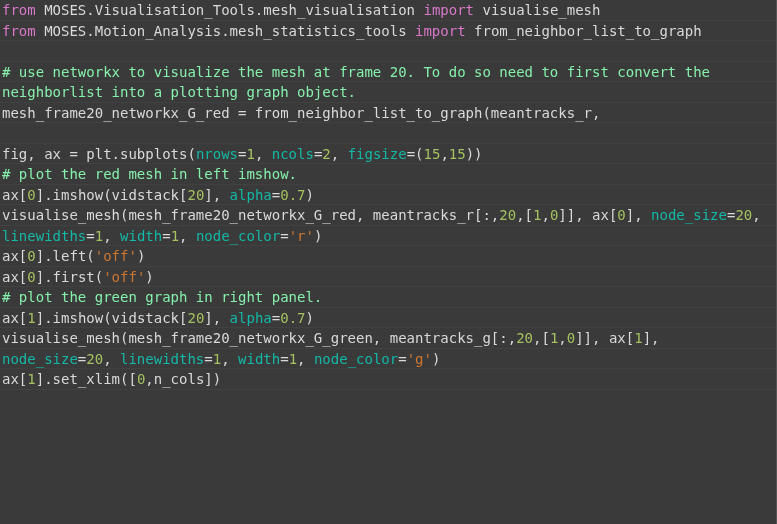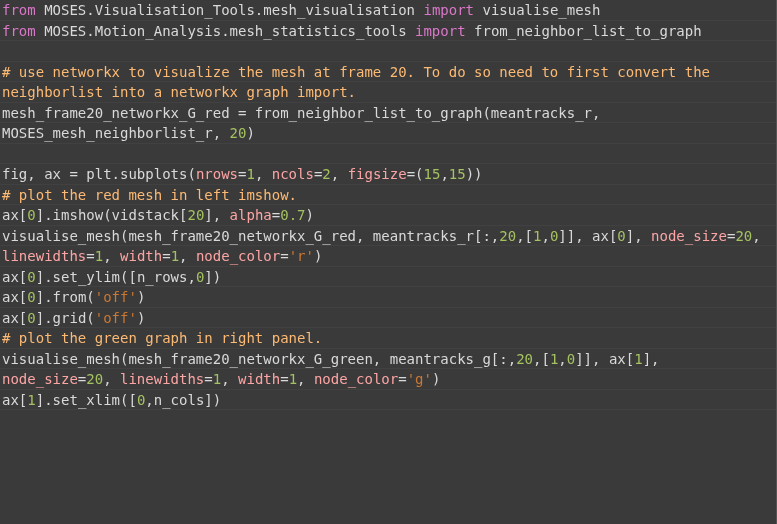--- a/index.html
+++ b/index.html
@@ -28,44 +28,43 @@
     padding-left: 2px;
     box-sizing: border-box;
     border-bottom: 1px solid #414141;
     color: #d8d8d8;
     letter-spacing: 0px;
   }
   .code-line.blank::after { content: " "; }
   .tok { white-space: pre; }
   .t-plain   { color: #d9d9d9; }
   .t-kw      { color: #d977c8; }
-  .t-comment { color: #fdba74; }
+  .t-comment { color: #86efac; }
   .t-string  { color: #cc7832; }
   .t-num     { color: #a5c261; }
-  .t-param   { color: #fca5a5; }
+  .t-param   { color: #14b8a6; }
 </style>
 </head>
 <body>
 
 <div id="code-viewer">
   <div id="code-lines">
       <div class="code-line"><span class="tok t-kw">from</span><span class="tok t-plain"> MOSES.Visualisation_Tools.mesh_visualisation </span><span class="tok t-kw">import</span><span class="tok t-plain"> visualise_mesh</span></div>
       <div class="code-line"><span class="tok t-kw">from</span><span class="tok t-plain"> MOSES.Motion_Analysis.mesh_statistics_tools </span><span class="tok t-kw">import</span><span class="tok t-plain"> from_neighbor_list_to_graph</span></div>
       <div class="code-line blank"></div>
       <div class="code-line"><span class="tok t-comment"># use networkx to visualize the mesh at frame 20. To do so need to first convert the</span></div>
-      <div class="code-line"><span class="tok t-comment">neighborlist into a networkx graph import.</span></div>
+      <div class="code-line"><span class="tok t-comment">neighborlist into a plotting graph object.</span></div>
       <div class="code-line"><span class="tok t-plain">mesh_frame20_networkx_G_red = from_neighbor_list_to_graph(meantracks_r,</span></div>
-      <div class="code-line"><span class="tok t-plain">MOSES_mesh_neighborlist_r, </span><span class="tok t-num">20</span><span class="tok t-plain">)</span></div>
       <div class="code-line blank"></div>
       <div class="code-line"><span class="tok t-plain">fig, ax = plt.subplots(</span><span class="tok t-param">nrows</span><span class="tok t-plain">=</span><span class="tok t-num">1</span><span class="tok t-plain">, </span><span class="tok t-param">ncols</span><span class="tok t-plain">=</span><span class="tok t-num">2</span><span class="tok t-plain">, </span><span class="tok t-param">figsize</span><span class="tok t-plain">=(</span><span class="tok t-num">15</span><span class="tok t-plain">,</span><span class="tok t-num">15</span><span class="tok t-plain">))</span></div>
       <div class="code-line"><span class="tok t-comment"># plot the red mesh in left imshow.</span></div>
       <div class="code-line"><span class="tok t-plain">ax[</span><span class="tok t-num">0</span><span class="tok t-plain">].imshow(vidstack[</span><span class="tok t-num">20</span><span class="tok t-plain">], </span><span class="tok t-param">alpha</span><span class="tok t-plain">=</span><span class="tok t-num">0.7</span><span class="tok t-plain">)</span></div>
       <div class="code-line"><span class="tok t-plain">visualise_mesh(mesh_frame20_networkx_G_red, meantracks_r[:,</span><span class="tok t-num">20</span><span class="tok t-plain">,[</span><span class="tok t-num">1</span><span class="tok t-plain">,</span><span class="tok t-num">0</span><span class="tok t-plain">]], ax[</span><span class="tok t-num">0</span><span class="tok t-plain">], </span><span class="tok t-param">node_size</span><span class="tok t-plain">=</span><span class="tok t-num">20</span><span class="tok t-plain">,</span></div>
       <div class="code-line"><span class="tok t-param">linewidths</span><span class="tok t-plain">=</span><span class="tok t-num">1</span><span class="tok t-plain">, </span><span class="tok t-param">width</span><span class="tok t-plain">=</span><span class="tok t-num">1</span><span class="tok t-plain">, </span><span class="tok t-param">node_color</span><span class="tok t-plain">=</span><span class="tok t-string">'r'</span><span class="tok t-plain">)</span></div>
-      <div class="code-line"><span class="tok t-plain">ax[</span><span class="tok t-num">0</span><span class="tok t-plain">].set_ylim([n_rows,</span><span class="tok t-num">0</span><span class="tok t-plain">])</span></div>
-      <div class="code-line"><span class="tok t-plain">ax[</span><span class="tok t-num">0</span><span class="tok t-plain">].from(</span><span class="tok t-string">'off'</span><span class="tok t-plain">)</span></div>
-      <div class="code-line"><span class="tok t-plain">ax[</span><span class="tok t-num">0</span><span class="tok t-plain">].grid(</span><span class="tok t-string">'off'</span><span class="tok t-plain">)</span></div>
+      <div class="code-line"><span class="tok t-plain">ax[</span><span class="tok t-num">0</span><span class="tok t-plain">].left(</span><span class="tok t-string">'off'</span><span class="tok t-plain">)</span></div>
+      <div class="code-line"><span class="tok t-plain">ax[</span><span class="tok t-num">0</span><span class="tok t-plain">].first(</span><span class="tok t-string">'off'</span><span class="tok t-plain">)</span></div>
       <div class="code-line"><span class="tok t-comment"># plot the green graph in right panel.</span></div>
+      <div class="code-line"><span class="tok t-plain">ax[</span><span class="tok t-num">1</span><span class="tok t-plain">].imshow(vidstack[</span><span class="tok t-num">20</span><span class="tok t-plain">], </span><span class="tok t-param">alpha</span><span class="tok t-plain">=</span><span class="tok t-num">0.7</span><span class="tok t-plain">)</span></div>
       <div class="code-line"><span class="tok t-plain">visualise_mesh(mesh_frame20_networkx_G_green, meantracks_g[:,</span><span class="tok t-num">20</span><span class="tok t-plain">,[</span><span class="tok t-num">1</span><span class="tok t-plain">,</span><span class="tok t-num">0</span><span class="tok t-plain">]], ax[</span><span class="tok t-num">1</span><span class="tok t-plain">],</span></div>
       <div class="code-line"><span class="tok t-param">node_size</span><span class="tok t-plain">=</span><span class="tok t-num">20</span><span class="tok t-plain">, </span><span class="tok t-param">linewidths</span><span class="tok t-plain">=</span><span class="tok t-num">1</span><span class="tok t-plain">, </span><span class="tok t-param">width</span><span class="tok t-plain">=</span><span class="tok t-num">1</span><span class="tok t-plain">, </span><span class="tok t-param">node_color</span><span class="tok t-plain">=</span><span class="tok t-string">'g'</span><span class="tok t-plain">)</span></div>
       <div class="code-line"><span class="tok t-plain">ax[</span><span class="tok t-num">1</span><span class="tok t-plain">].set_xlim([</span><span class="tok t-num">0</span><span class="tok t-plain">,n_cols])</span></div>
     </div>
 </div>
 
 </body></html>

